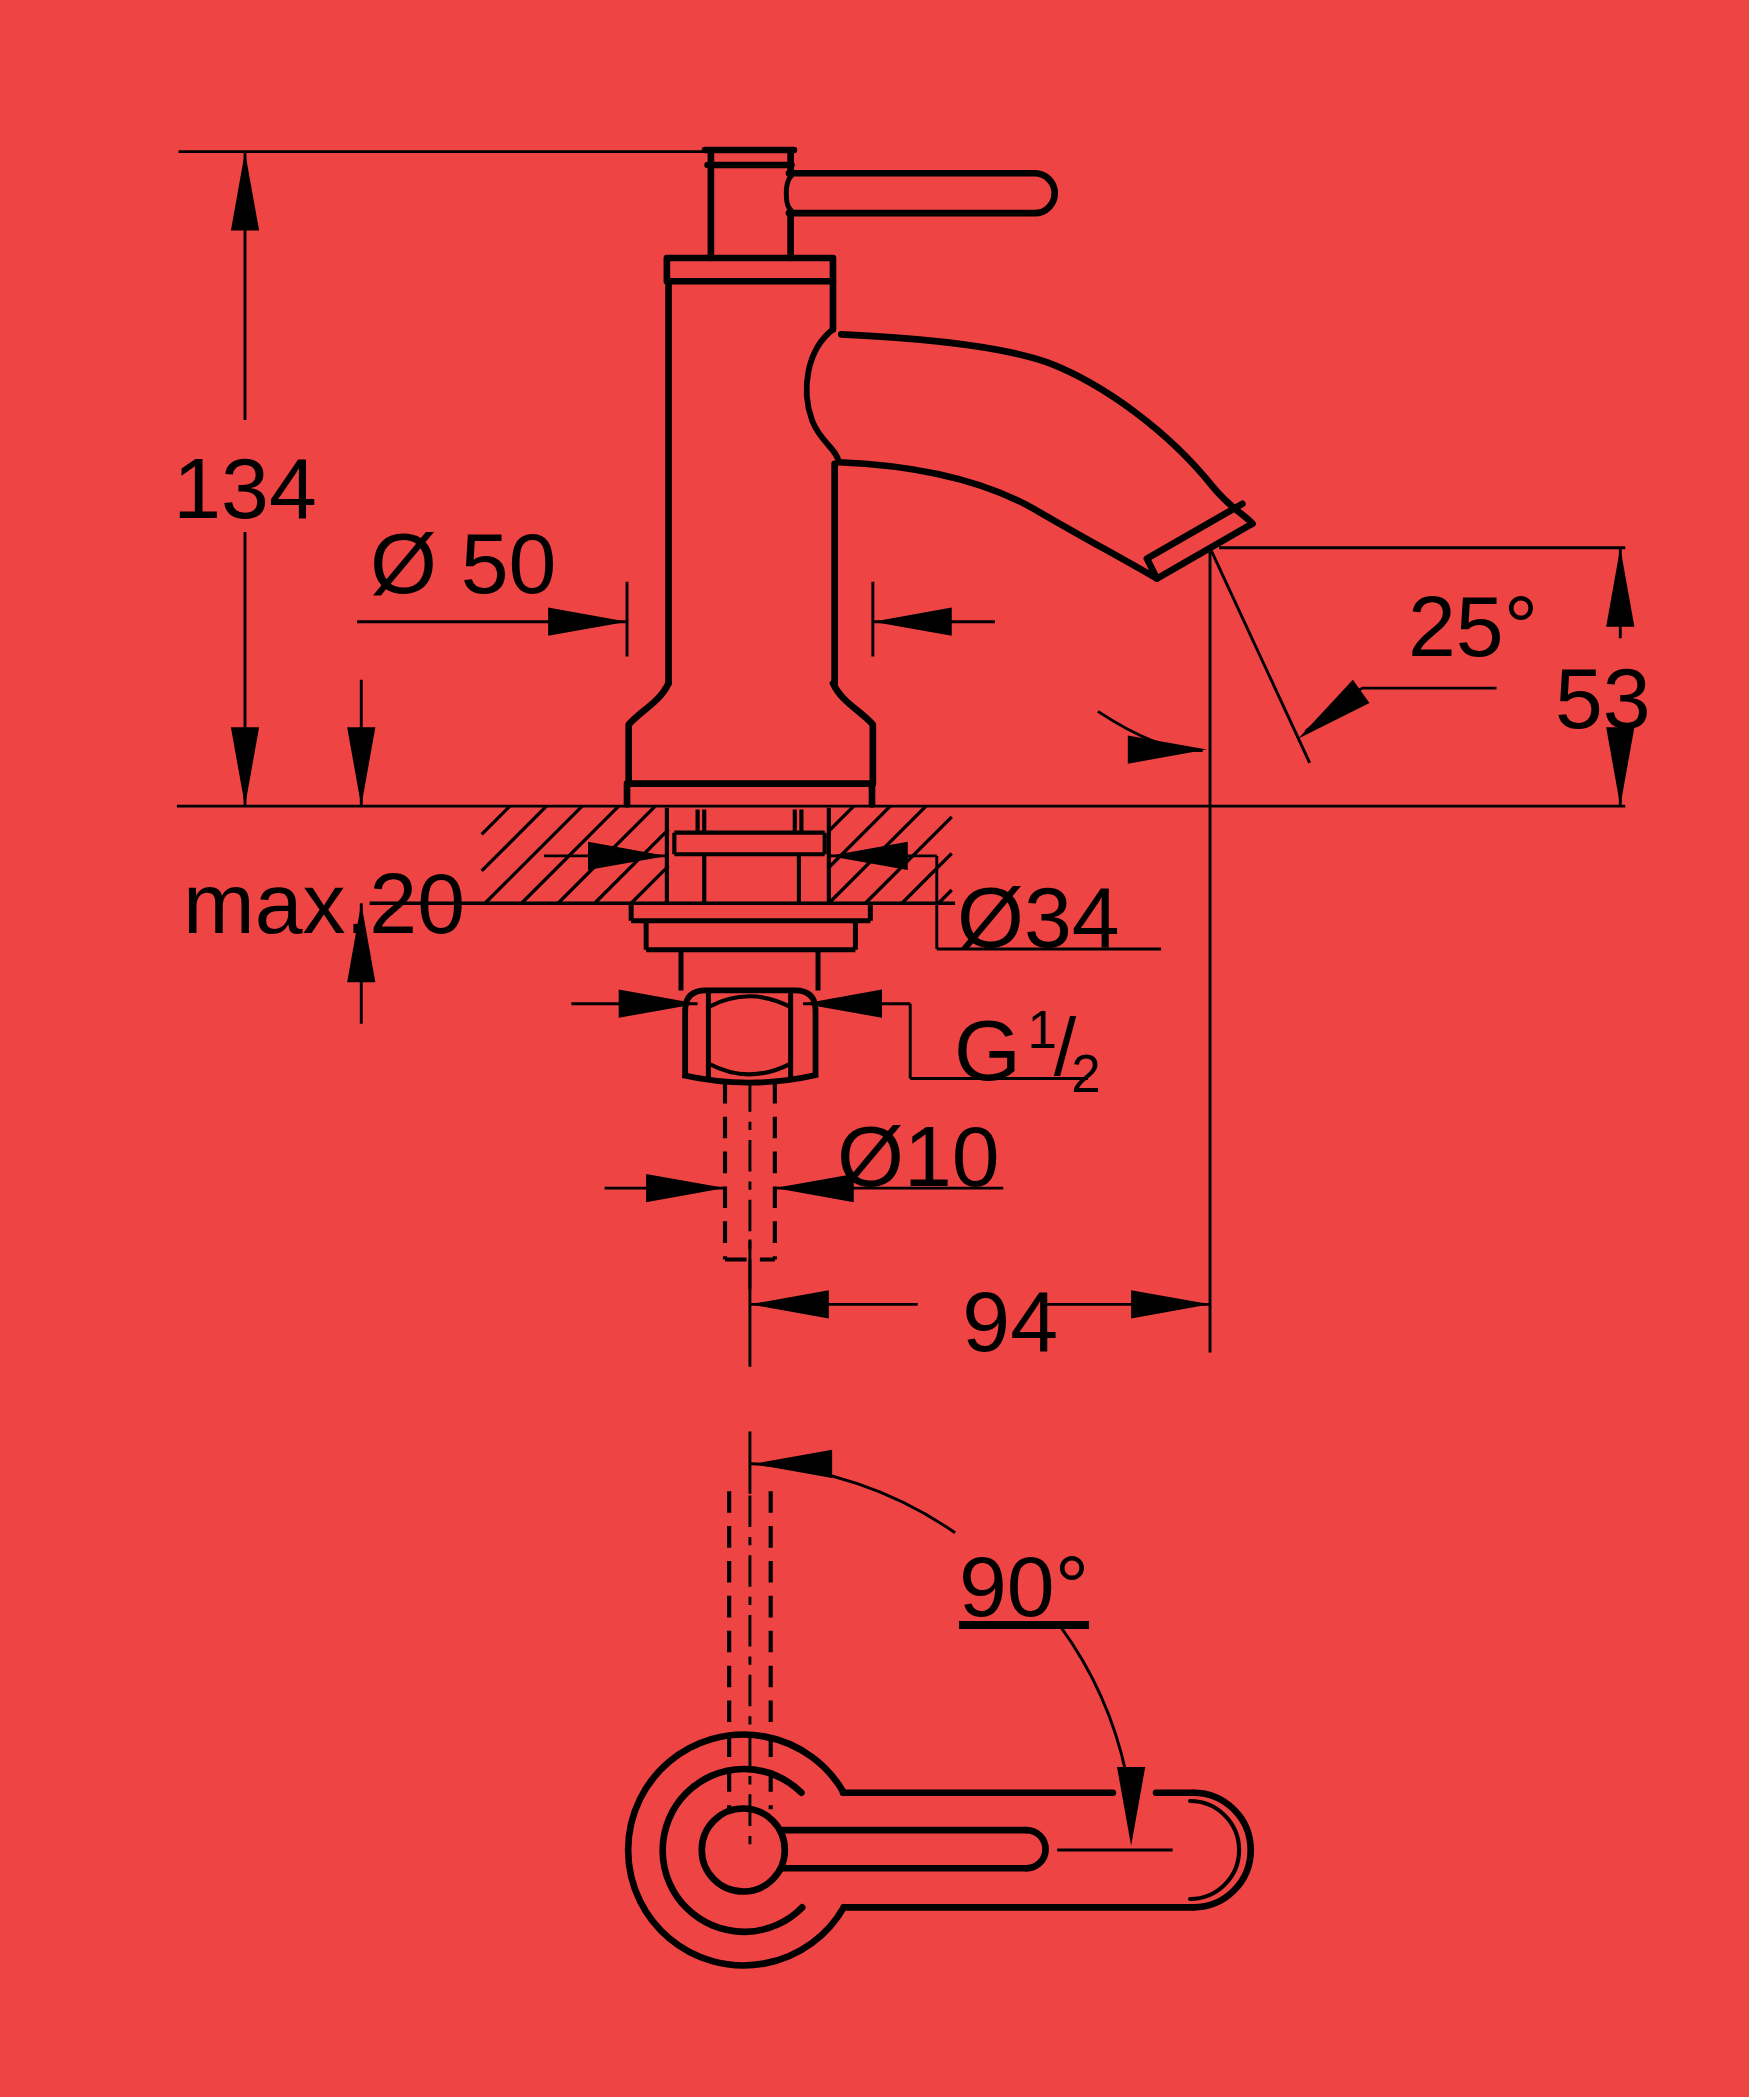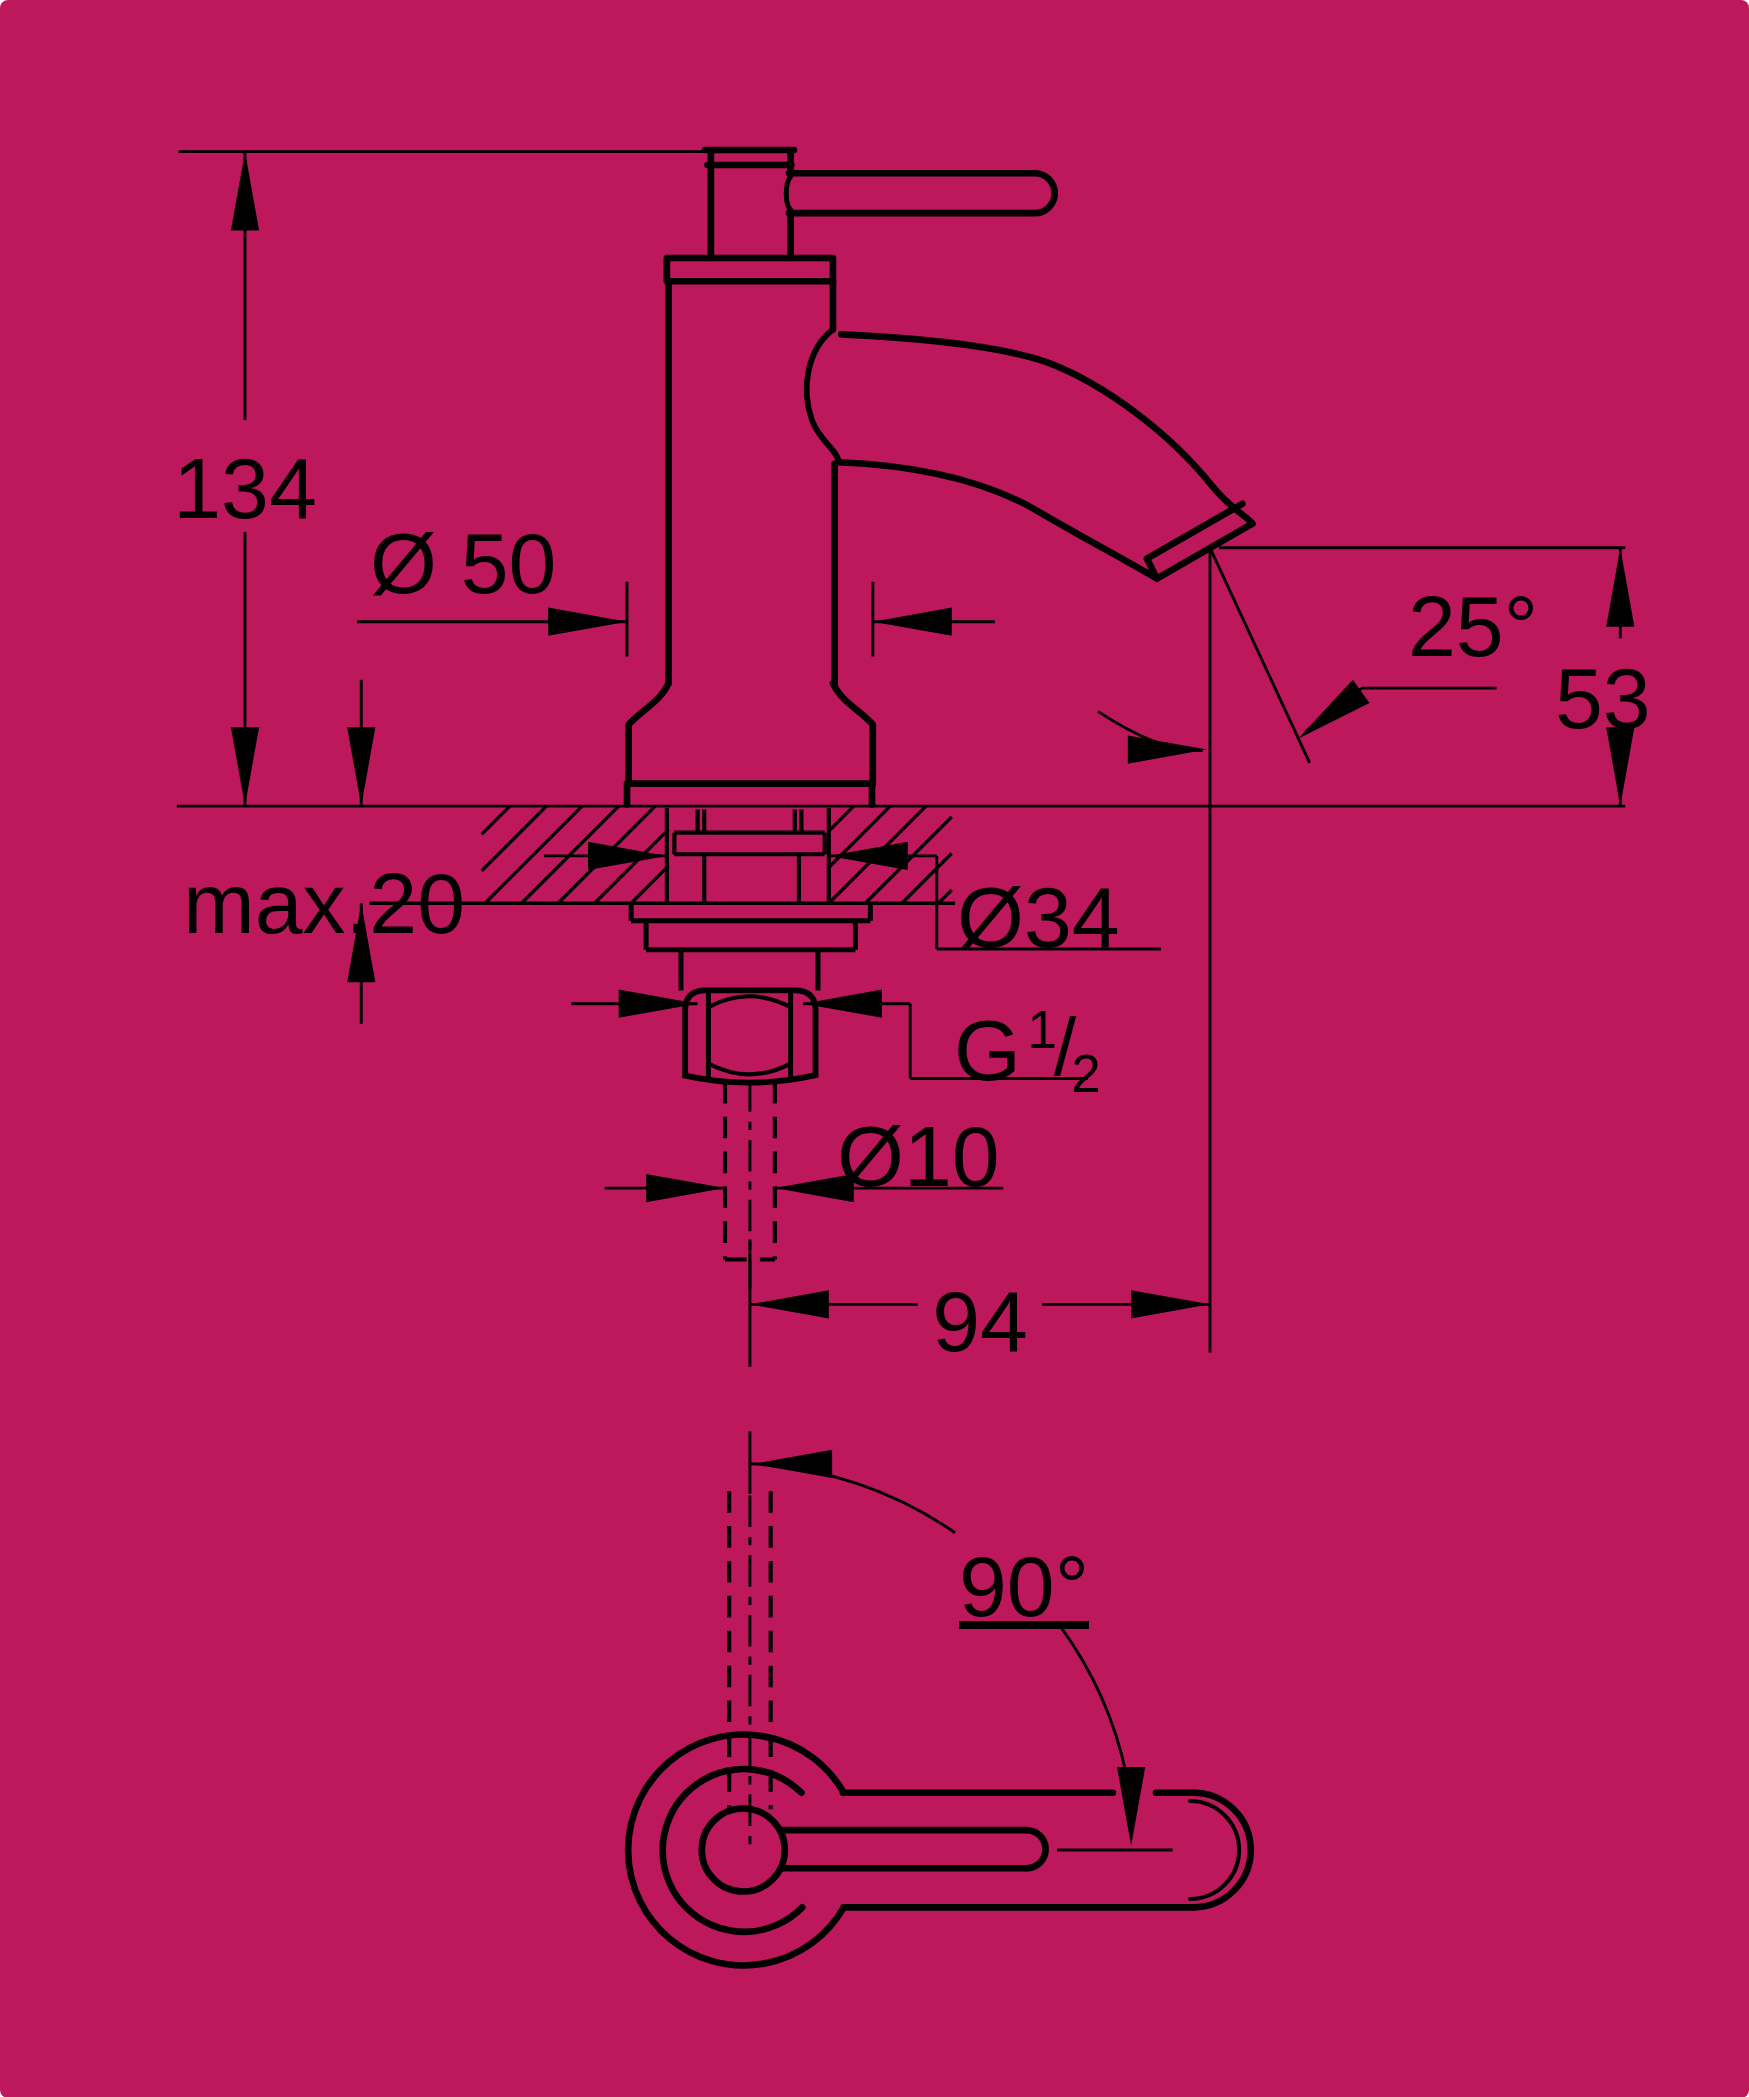--- a/index.html
+++ b/index.html
@@ -1,22 +1,21 @@
 <!DOCTYPE html>
 <html style="font-size:13.3px"><head>
 <meta charset="utf-8">
 <style>
   html,body{margin:0;padding:0;background:#fff;}
   .canvas{
     position:relative;
     width:1749px;height:2098px;
-    background:#be185d;
+    background:#ef4444;
     font-family:"Liberation Sans", sans-serif;
     overflow:hidden;
-    border-radius:8px;
   }
   .drawing-svg{position:absolute;left:0;top:0;}
   .dim{
     position:absolute;
     color:#000;
     font-size:86px;
     line-height:1;
     white-space:nowrap;
     letter-spacing:0px;
   }
@@ -180,18 +179,18 @@
   <div class="dim" style="left:183px;top:832px;margin-top:28px;">max.20</div>
 
   <div class="dim" style="left:957px;top:874px;">Ø34</div>
 
   <div class="dim thread-label" style="left:954px;top:1007px;">
     <span>G</span><span class="frac-top">1</span><span class="frac-slash">/</span><span class="frac-bottom">2</span>
   </div>
 
   <div class="dim" style="left:837px;top:1113px;">Ø10</div>
 
-  <div class="dim center" style="left:922px;top:1278px;width:116px;">94</div>
+  <div class="dim center" style="left:942px;top:1278px;width:116px;text-align:right;">94</div>
 
   <div class="dim" style="left:959px;top:1543px;text-decoration:underline;">90°</div>
 
 </div>
 
 
 </body></html>

